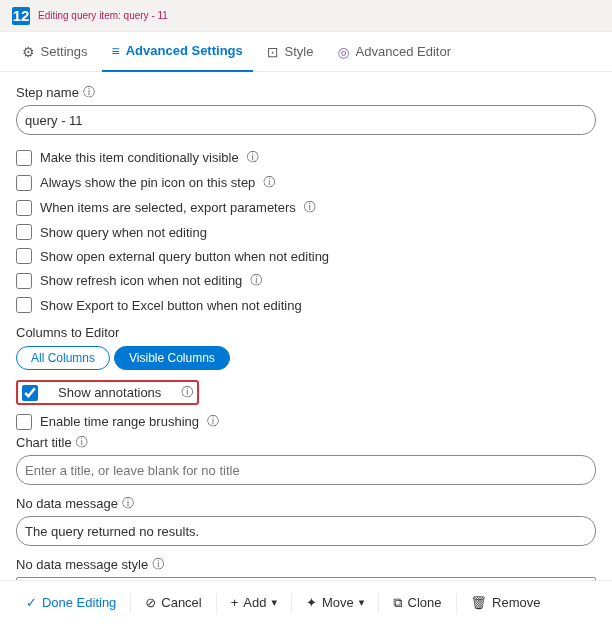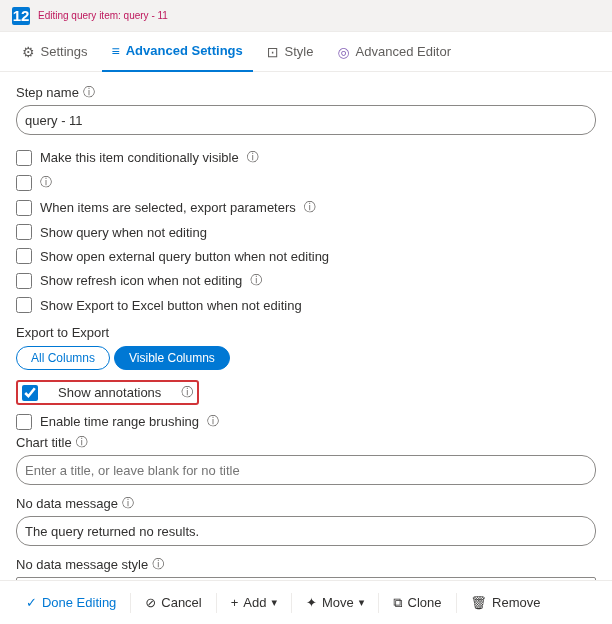--- a/index.html
+++ b/index.html
@@ -255,20 +255,21 @@
     <input class="text-input" type="text" value="query - 11" style="">
   </div>
 
   <div class="checkbox-row">
     <input type="checkbox" id="cb1" style="">
     <label for="cb1">Make this item conditionally visible</label>
     <span class="info-icon">ⓘ</span>
   </div>
   <div class="checkbox-row">
     <input type="checkbox" id="cb2" style="">
+    <label for="cb2">Always show the pin icon on this step</label>
     <span class="info-icon">ⓘ</span>
   </div>
   <div class="checkbox-row">
     <input type="checkbox" id="cb3" style="">
     <label for="cb3">When items are selected, export parameters</label>
     <span class="info-icon">ⓘ</span>
   </div>
   <div class="checkbox-row">
     <input type="checkbox" id="cb4" style="">
     <label for="cb4">Show query when not editing</label>
@@ -281,21 +282,21 @@
     <input type="checkbox" id="cb6" style="">
     <label for="cb6">Show refresh icon when not editing</label>
     <span class="info-icon">ⓘ</span>
   </div>
   <div class="checkbox-row">
     <input type="checkbox" id="cb7" style="">
     <label for="cb7">Show Export to Excel button when not editing</label>
   </div>
 
   <div class="columns-section">
-    <div class="columns-label">Export to Export</div>
+    <div class="columns-label">Columns to Editor</div>
     <div class="btn-group">
       <button class="btn-pill inactive">All Columns</button>
       <button class="btn-pill active">Visible Columns</button>
     </div>
   </div>
 
   <div class="checkbox-row">
     <span class="checkbox-highlight">
       <input type="checkbox" checked="" id="cb8" style="">
       <label for="cb8">Show annotations</label>

